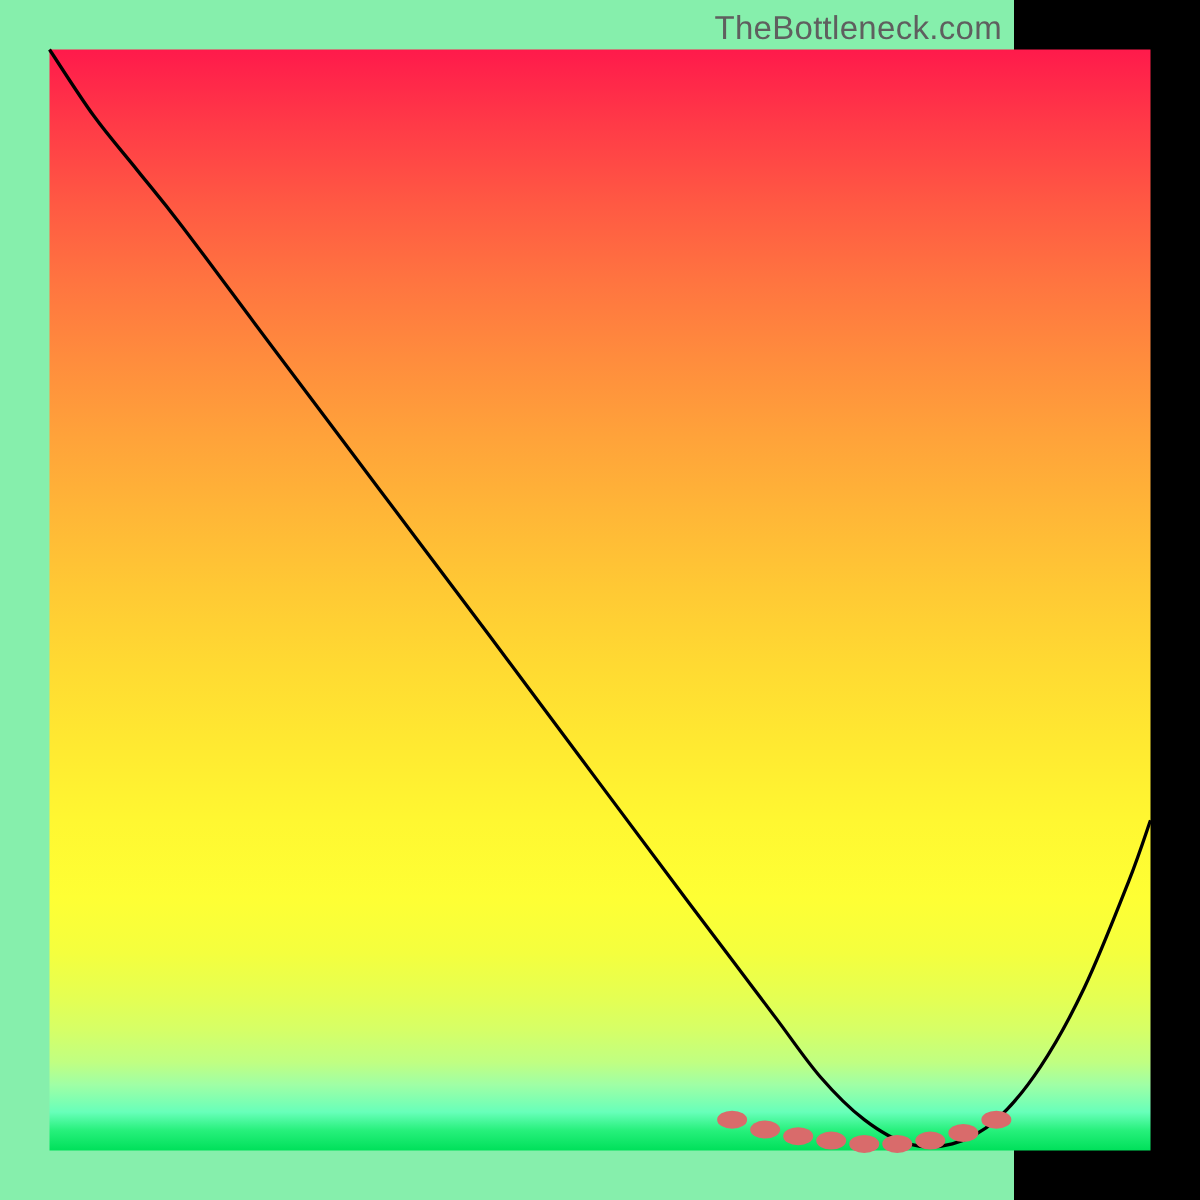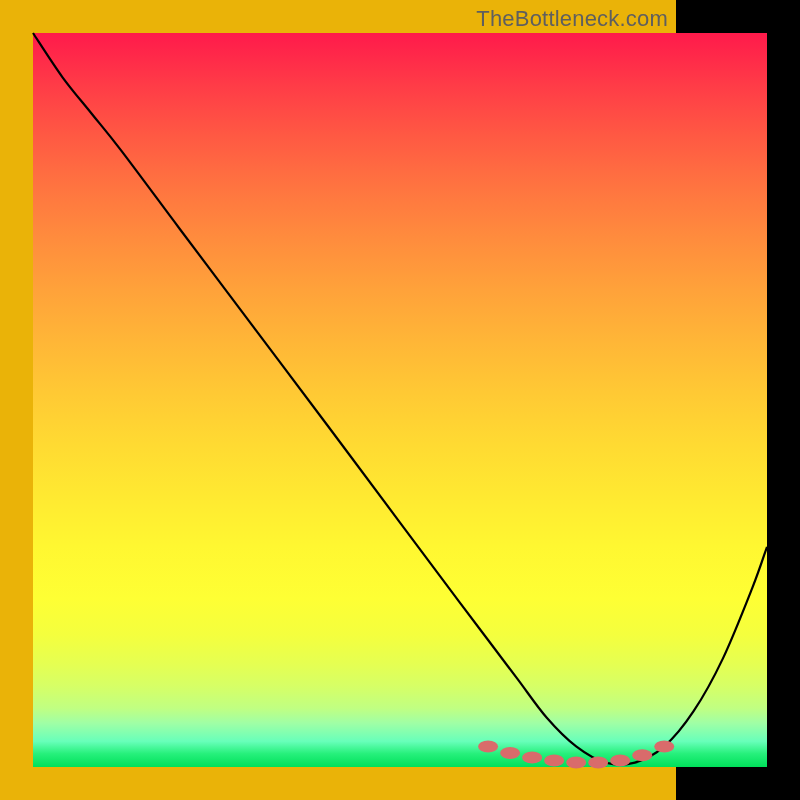--- a/index.html
+++ b/index.html
@@ -8,21 +8,21 @@
     width: 800px;
     height: 800px;
     background: #000;
     overflow: hidden;
     font-family: Arial, Helvetica, sans-serif;
   }
   .frame {
     position: absolute;
     left: 0; top: 0;
     width: 676px; height: 800px;
-    background: #eab308;
+    background: #86efac;
   }
   .watermark {
     position: absolute;
     top: 6px;
     right: 8px;
     color: #5f5f5f;
     font-size: 22px;
     font-weight: 500;
     letter-spacing: 0.2px;
   }

